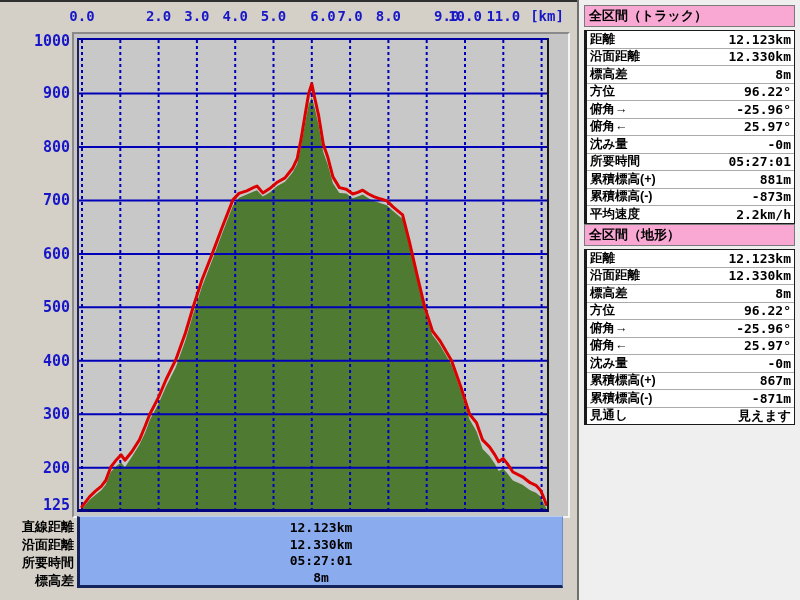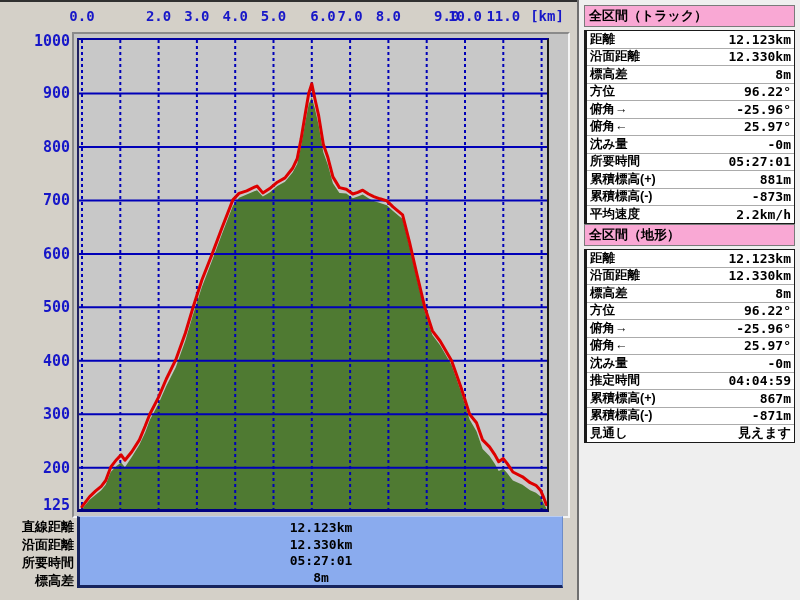--- a/index.html
+++ b/index.html
@@ -236,24 +236,20 @@
       </div>
       <div class="info-row">
         <span class="k">俯角←</span>
         <span class="v">25.97°</span>
       </div>
       <div class="info-row">
         <span class="k">沈み量</span>
         <span class="v">-0m</span>
       </div>
       <div class="info-row">
-        <span class="k">推定時間</span>
-        <span class="v">04:04:59</span>
-      </div>
-      <div class="info-row">
         <span class="k">累積標高(+)</span>
         <span class="v">867m</span>
       </div>
       <div class="info-row">
         <span class="k">累積標高(-)</span>
         <span class="v">-871m</span>
       </div>
       <div class="info-row">
         <span class="k">見通し</span>
         <span class="v">見えます</span>

